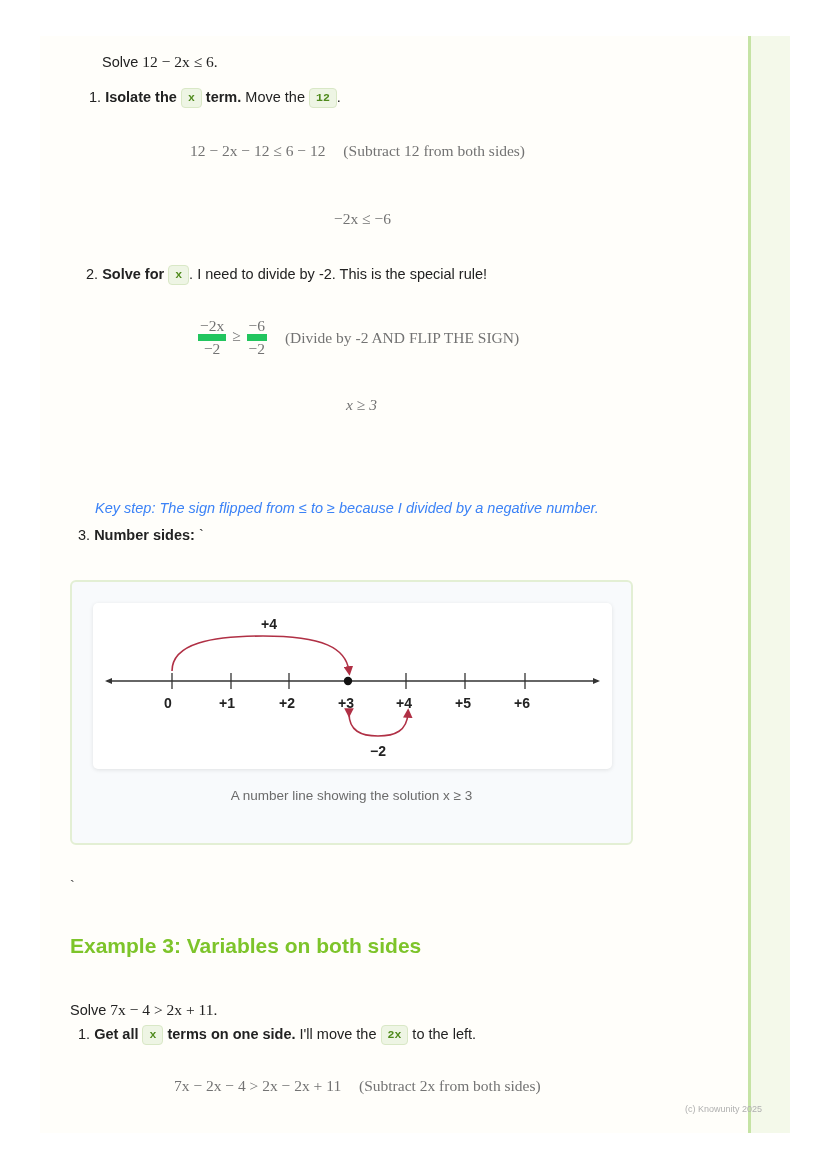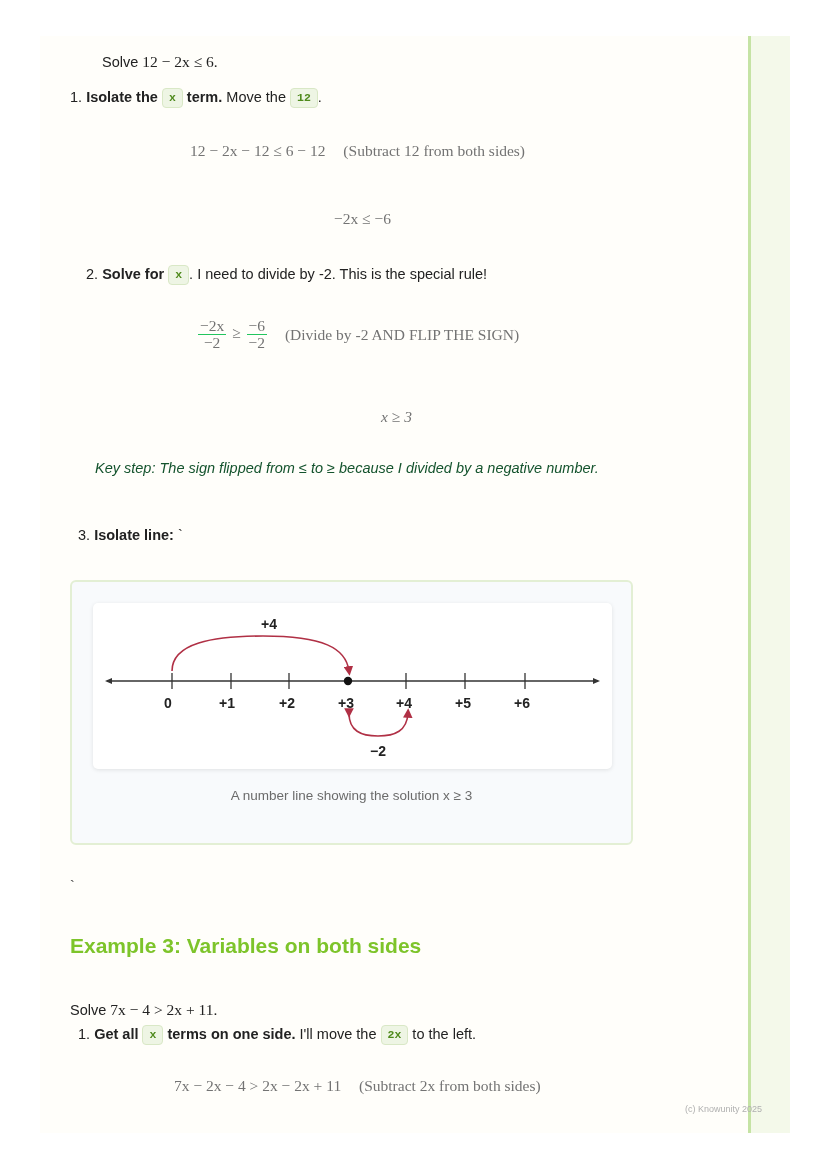--- a/index.html
+++ b/index.html
@@ -7,43 +7,43 @@
       font-family: "Liberation Sans", "DejaVu Sans", sans-serif; color: #222; }
     .page { position: absolute; left: 40px; top: 36px; width: 750px; height: 1097px; background: #fffefa; }
     .rail { position: absolute; left: 708px; top: 0; width: 42px; height: 100%; background: #f4f9ea; border-left: 3px solid #c5e3a4; box-sizing: border-box; }
     .content { position: absolute; left: 30px; top: 0; width: 640px; }
     .p { position: absolute; font-size: 14.5px; line-height: 20px; white-space: nowrap; }
     .math { font-family: "Liberation Serif", "DejaVu Serif", serif; font-size: 15.5px; }
     .b { font-weight: bold; }
     .code { display: inline-block; font-family: "Liberation Mono", "DejaVu Sans Mono", monospace; font-size: 11.5px; font-weight: bold; color: #4f8a1c; background: #eef5e4; border: 1px solid #d9e8c6; border-radius: 4px; padding: 1px 6px; line-height: 16px; vertical-align: 1px; }
     .eq { position: absolute; white-space: nowrap; font-family: "Liberation Serif", "DejaVu Serif", serif; font-size: 15.5px; color: #737373; }
     .eq i { font-style: italic; }
-    .note { position: absolute; left: 25px; width: 540px; font-style: italic; color: #14532d; font-size: 14.5px; line-height: 25px; text-align: justify; text-align-last: left; }
+    .note { position: absolute; left: 25px; width: 540px; font-style: italic; color: #3b82f6; font-size: 14.5px; line-height: 25px; text-align: justify; text-align-last: left; margin-top: 40px; }
     .frac { display: inline-block; vertical-align: middle; text-align: center; margin: 0 2px; }
-    .frac .num { display: block; border-bottom: 1px solid #22c55e; padding: 0 2px; line-height: 16px; }
+    .frac .num { display: block; border-bottom: 7px solid #22c55e; padding: 0 2px; line-height: 16px; }
     .frac .den { display: block; line-height: 16px; }
     .figure { position: absolute; left: 0px; top: 544px; width: 563px; height: 265px; background: #f8fafc; border: 2px solid #e3efd4; border-radius: 6px; box-sizing: border-box; }
     .nl-card { position: absolute; left: 21px; top: 21px; width: 519px; height: 166px; background: #ffffff; border-radius: 5px; box-shadow: 0 1px 4px rgba(0,0,0,0.10); }
     .caption { position: absolute; left: 0; top: 206px; width: 100%; text-align: center; color: #6b6b6b; font-size: 13.5px; }
     .h2 { position: absolute; font-size: 21px; font-weight: bold; color: #7dc42a; white-space: nowrap; }
     .footer { position: absolute; left: 645px; top: 1068px; font-size: 9px; color: #b0b0b0; white-space: nowrap; }
   </style>
 </head>
 <body>
 
 <div class="page">
   <div class="rail"></div>
 
   <div class="content">
 
     <div class="p" style="top:16px; left:0;margin-left:32px;">
       <span>Solve </span><span class="math">12 − 2x ≤ 6.</span>
     </div>
 
-    <div class="p" style="top:51px; left:0;">
+    <div class="p" style="top:51px; left:19px;">
       <span>1.</span>
       <span class="b">Isolate the</span>
       <span class="code">x</span>
       <span class="b">term.</span><span> Move the </span><span class="code">12</span><span>.</span>
     </div>
 
     <div class="eq" style="top:106px; left:120px;">
       <span>12 − 2x − 12 ≤ 6 − 12</span>
       <span style="margin-left:14px;">(Subtract 12 from both sides)</span>
     </div>
@@ -56,27 +56,27 @@
       <span class="code">x</span><span>. I need to divide by -2. This is the special rule!</span>
     </div>
 
     <div class="eq" style="top:282px; left:126px;">
       <span class="frac"><span class="num">−2x</span><span class="den">−2</span></span>
       <span>≥</span>
       <span class="frac"><span class="num">−6</span><span class="den">−2</span></span>
       <span style="margin-left:12px; vertical-align:middle;">(Divide by -2 AND FLIP THE SIGN)</span>
     </div>
 
-    <div class="eq" style="top:372px; left:276px;margin-left:35px;"><i>x ≥ 3</i></div>
+    <div class="eq" style="top:360px; left:276px;"><i>x ≥ 3</i></div>
 
     <div class="note" style="top:420px;">Key step: The sign flipped from ≤ to ≥ because I divided by a negative number.</div>
 
     <div class="p" style="top:489px; left:8px;">
       <span>3.</span>
-      <span class="b">Isolate line:</span><span> `</span>
+      <span class="b">Number sides:</span><span> `</span>
     </div>
 
     <div class="figure">
       <div class="nl-card">
         <svg width="519" height="166" viewBox="0 0 519 166">
           <defs>
             <marker id="ah" markerWidth="6" markerHeight="6" refX="3" refY="3" orient="auto">
               <path d="M0,0 L6,3 L0,6 z" fill="#b03045"></path>
             </marker>
           </defs>

